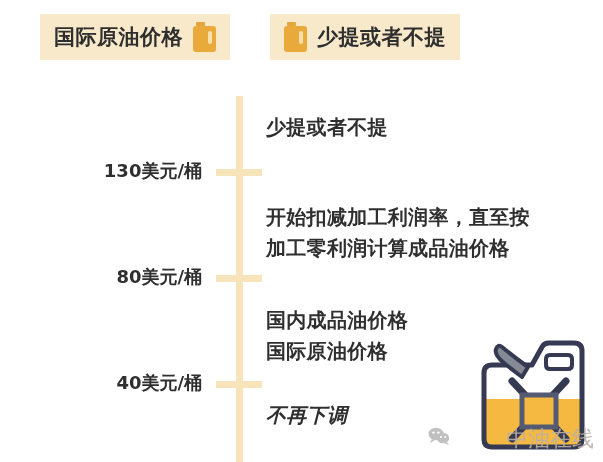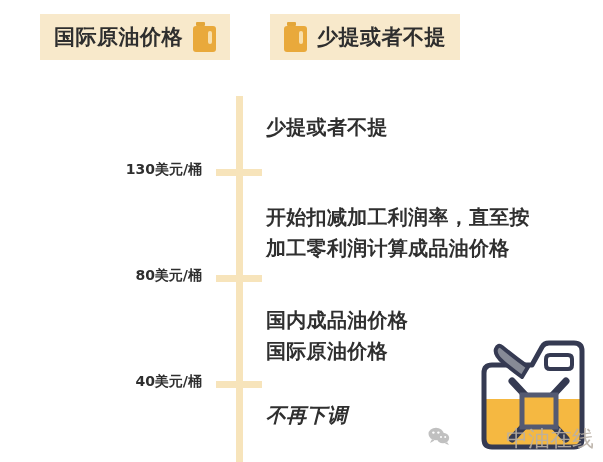--- a/index.html
+++ b/index.html
@@ -93,21 +93,21 @@
   .tick-1 { top: 169px; }
   .tick-2 { top: 275px; }
   .tick-3 { top: 381px; }
 
   
   .price-label {
     position: absolute;
     right: 0;
     width: 140px;
     text-align: right;
-    font-size: 14px;
+    font-size: 18px;
     font-weight: 700;
     color: #2f2f2f;
     white-space: nowrap;
     line-height: 1;
   }
   .price-wrap { position: absolute; left: 62px; width: 140px; }
   .price-1 { top: 162px; }
   .price-2 { top: 268px; }
   .price-3 { top: 374px; }
 

